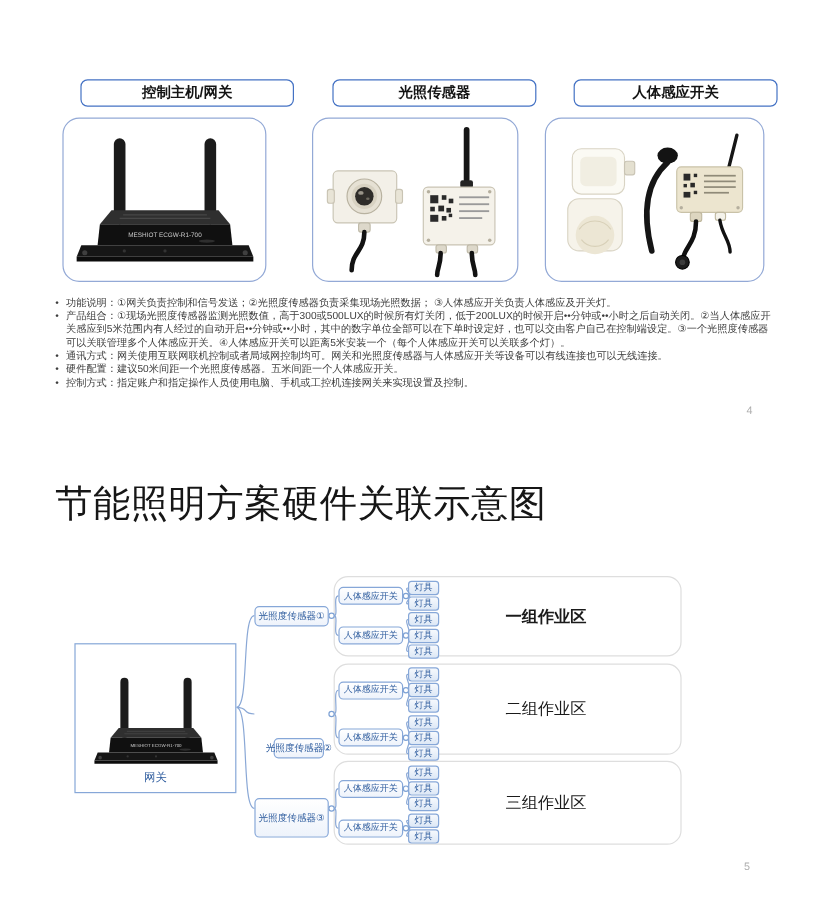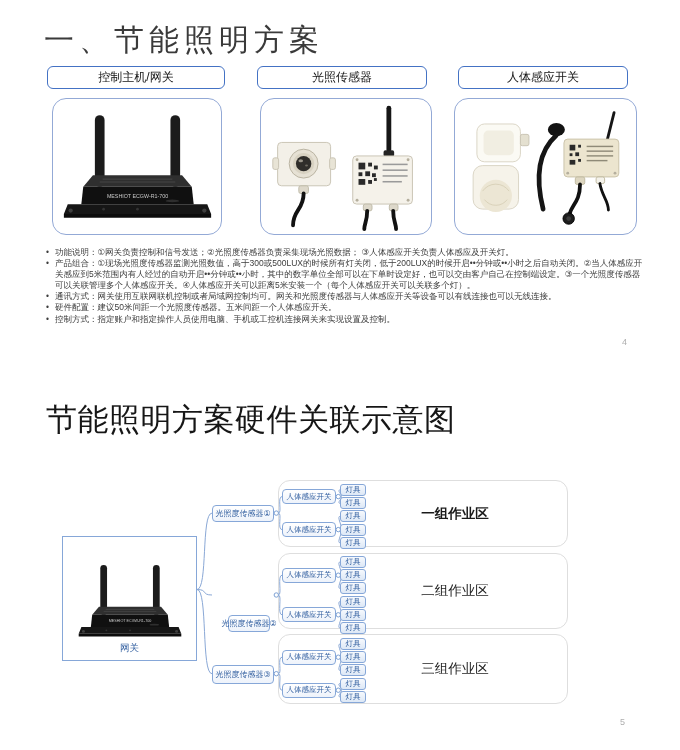--- a/index.html
+++ b/index.html
@@ -4,21 +4,21 @@
 <style>
   html,body{margin:0;padding:0;background:#fff;}
   #screen{position:relative;width:680px;height:750px;background:#ffffff;overflow:hidden;
           font-family:"Liberation Sans","DejaVu Sans",sans-serif;}
   .abs{position:absolute;box-sizing:border-box;}
 
   
   .title1{left:44px;top:20px;font-size:30px;letter-spacing:5px;color:#3a3a3a;white-space:nowrap;}
   .label-box{top:66px;height:23px;border:1.5px solid #4472c4;border-radius:6px;background:#fff;
              display:flex;align-items:center;justify-content:center;
-             font-size:12px;font-weight:400;color:#141414;}
+             font-size:12px;font-weight:700;color:#141414;margin-left:20px;}
   .card{top:98px;height:137px;border:1.5px solid #93a9d6;border-radius:14px;background:#fff;
         display:flex;align-items:center;justify-content:center;overflow:hidden;}
   .bullets{left:44px;top:246px;width:598px;margin:1px;padding:0;font-size:8.5px;line-height:10.8px;color:#3d3d3d;}
   .bullets li{list-style:none;padding-left:10px;position:relative;margin:0 0 0.5px 0;}
   .bullets li::before{content:"•";position:absolute;left:1px;top:0;color:#3d3d3d;}
   .pagenum{font-size:9px;color:#aeaeae;}
 
   
   .title2{left:46px;top:399px;font-size:31px;letter-spacing:0.5px;color:#161616;white-space:nowrap;}
 
@@ -52,21 +52,20 @@
       <ellipse cx="116" cy="92.5" rx="7" ry="1.4" fill="#2e2e2e"></ellipse>
       <path d="M8,96 L152,96 L156,106 L4,106 Z" fill="#161616"></path>
       <path d="M4,106 L156,106 L156,110 L4,110 Z" fill="#0c0c0c"></path>
       <circle cx="11" cy="102.5" r="2.2" fill="#3f3f3f"></circle>
       <circle cx="149" cy="102.5" r="2.2" fill="#3f3f3f"></circle>
       <circle cx="45" cy="101" r="1.4" fill="#333"></circle>
       <circle cx="80" cy="101" r="1.4" fill="#333"></circle>
     </symbol>
   </svg>
 
-  <div class="abs title1">一、节能照明方案</div>
 
   <div class="abs label-box" style="left:47px;width:178px;">控制主机/网关</div>
   <div class="abs label-box" style="left:257px;width:170px;">光照传感器</div>
   <div class="abs label-box" style="left:458px;width:170px;">人体感应开关</div>
 
   <div class="abs card" style="left:52px;width:170px;">
     <svg width="155" height="112" viewBox="0 0 160 115">
       <use href="#router-sym"></use>
     </svg>
   </div>
@@ -194,21 +193,21 @@
       <div class="abs dbox snb" style="left: 228px; top: 586.5px; width: 42px; height: 17px; margin-top: 28px;">光照度传感器②</div>
       <div class="abs container-box" style="left: 278px; top: 634px; width: 290px; height: 70px;"></div>
       <div class="abs area-label" style="left: 360px; top: 634px; width: 190px; height: 70px;">三组作业区</div>
       <div class="abs dbox lamp" style="left: 340px; top: 638px; width: 26px; height: 12px;">灯具</div>
       <div class="abs dbox lamp" style="left: 340px; top: 651.2px; width: 26px; height: 12px;">灯具</div>
       <div class="abs dbox lamp" style="left: 340px; top: 664.4px; width: 26px; height: 12px;">灯具</div>
       <div class="abs dbox swb" style="left: 282px; top: 649.7px; width: 54px; height: 15px;">人体感应开关</div>
       <div class="abs dbox lamp" style="left: 340px; top: 677.6px; width: 26px; height: 12px;">灯具</div>
       <div class="abs dbox lamp" style="left: 340px; top: 690.8px; width: 26px; height: 12px;">灯具</div>
       <div class="abs dbox swb" style="left: 282px; top: 682.7px; width: 54px; height: 15px;">人体感应开关</div>
-      <div class="abs dbox snb" style="left: 212px; top: 665.2px; width: 62px; height: 19px;">光照度传感器③</div>
+      <div class="abs dbox snb" style="left: 212px; top: 665.2px; width: 62px; height: 33px;">光照度传感器③</div>
     </div>
 
   <svg id="wire-svg" class="abs" width="680" height="750">
       <path d="M 340.5 496.6 C 344.3 496.6 336 490 340 490" fill="none" stroke="#8aa8d6" stroke-width="1"></path>
       <path d="M 340.5 496.6 C 344.3 496.6 336 503.2 340 503.2" fill="none" stroke="#8aa8d6" stroke-width="1"></path>
       <circle cx="338.3" cy="496.6" r="2.2" fill="#fff" stroke="#7da1d4" stroke-width="1"></circle>
       <path d="M 340.5 529.6 C 344.3 529.6 336 516.4 340 516.4" fill="none" stroke="#8aa8d6" stroke-width="1"></path>
       <path d="M 340.5 529.6 C 344.3 529.6 336 529.6 340 529.6" fill="none" stroke="#8aa8d6" stroke-width="1"></path>
       <path d="M 340.5 529.6 C 344.3 529.6 336 542.8 340 542.8" fill="none" stroke="#8aa8d6" stroke-width="1"></path>
       <circle cx="338.3" cy="529.6" r="2.2" fill="#fff" stroke="#7da1d4" stroke-width="1"></circle>

